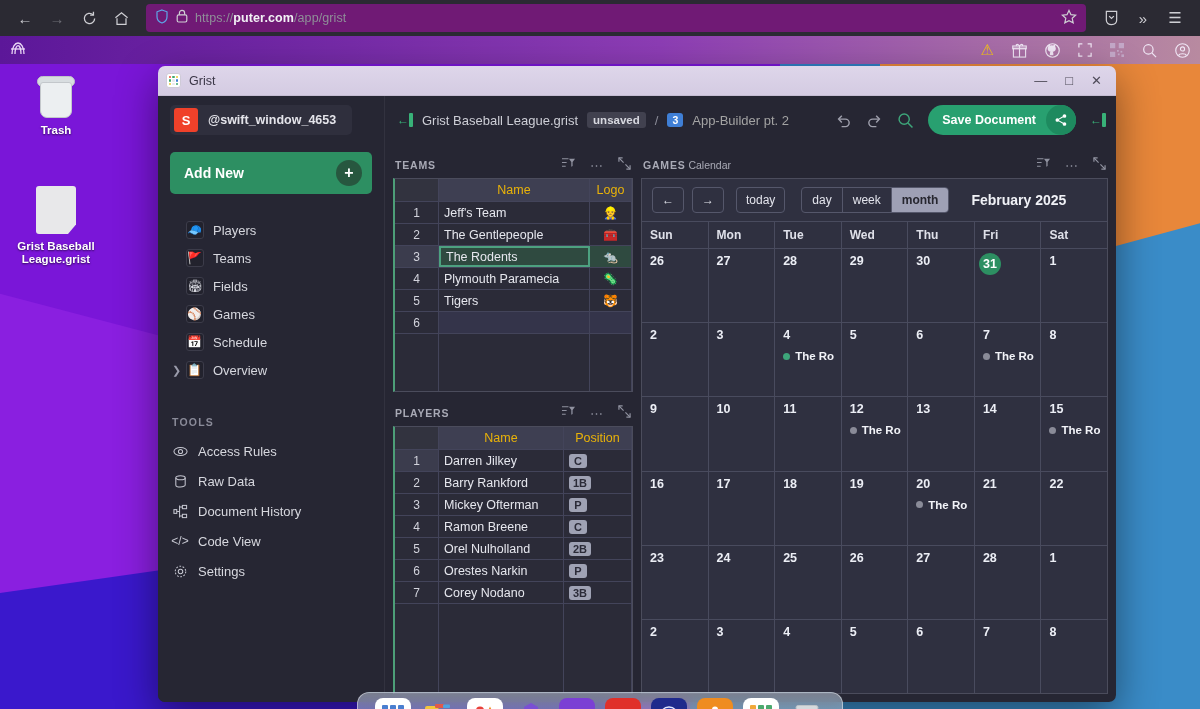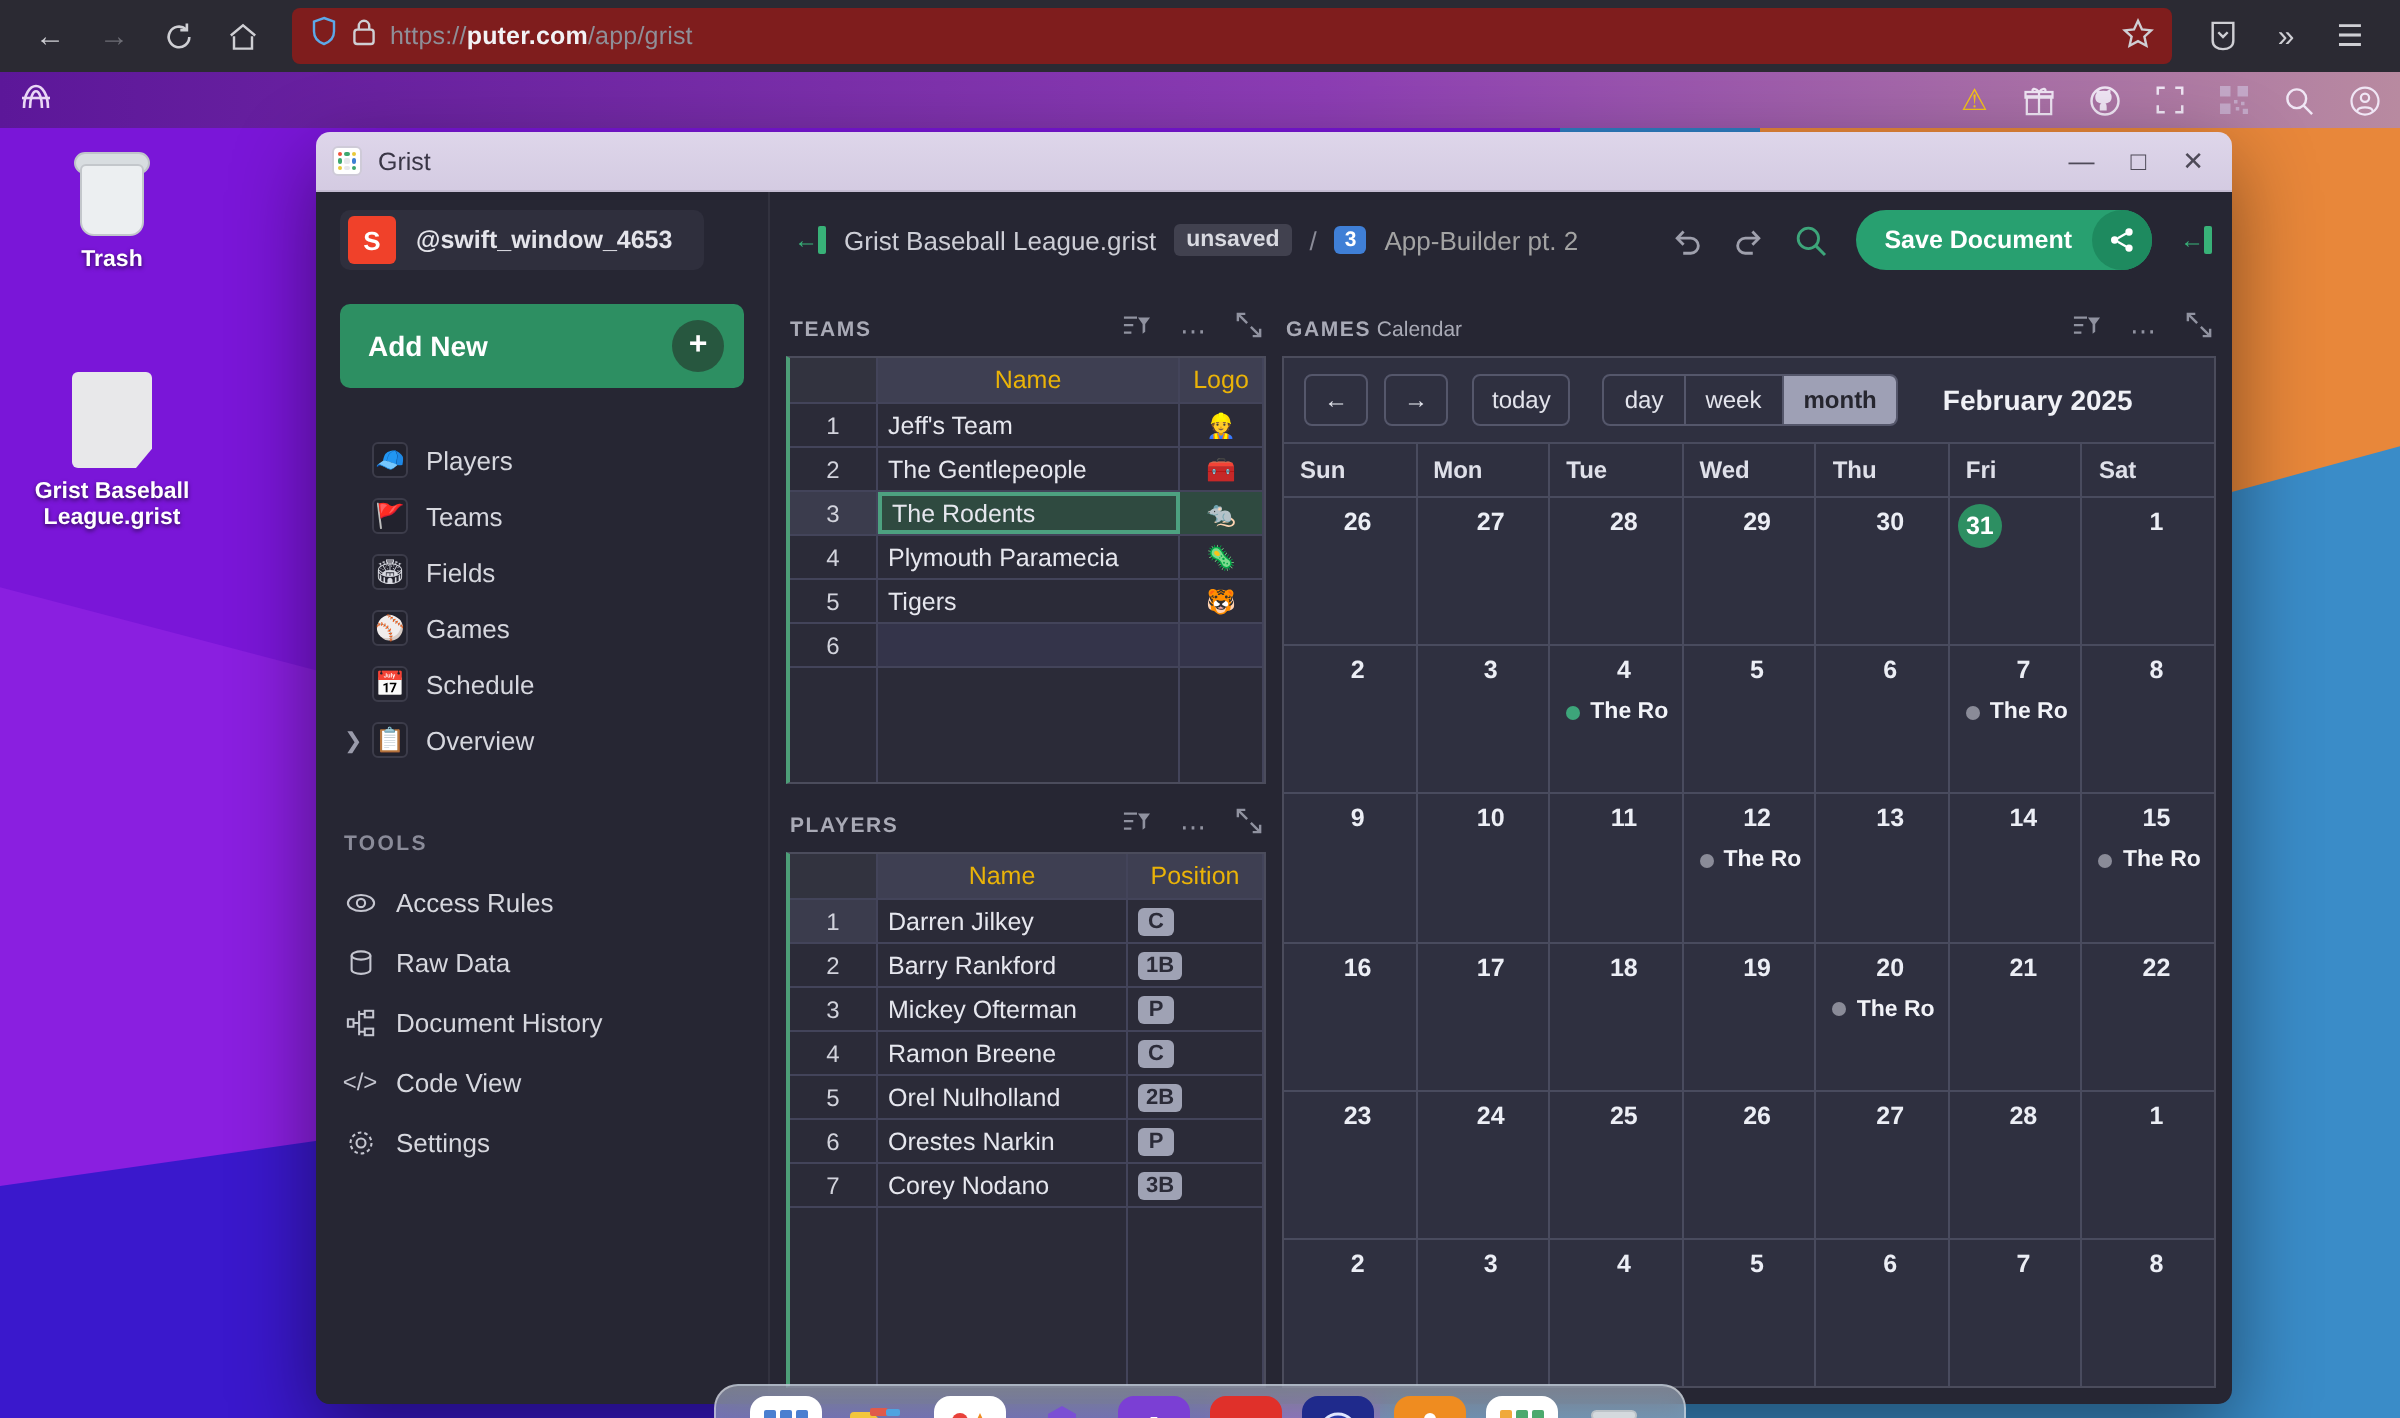--- a/index.html
+++ b/index.html
@@ -14,21 +14,21 @@
     position: absolute; left: 0; top: 0; width: 1200px; height: 36px;
     background: #2b2a33; display: flex; align-items: center; gap: 2px;
     padding: 0 10px;
   }
   .nav-btn {
     width: 30px; height: 30px; display: flex; align-items: center; justify-content: center;
     color: #cfcfd4; font-size: 15px; border-radius: 4px;
   }
   .nav-btn.disabled { color: #6d6d75; }
   #urlbar {
-    flex: 1; height: 28px; margin: 0 8px; background: #7f1d1d;
+    flex: 1; height: 28px; margin: 0 8px; background: #701a75;
     border-radius: 4px; display: flex; align-items: center; padding: 0 9px; gap: 7px;
   }
   #urlbar .url-text { font-size: 12.5px; color: #b9b9c0; letter-spacing: .1px; white-space: nowrap; }
   #urlbar .url-text b { color: #f2f2f5; font-weight: 700; }
   #urlbar .url-text .dim { color: #8f8f98; }
   .star { margin-left: auto; color: #cfcfd4; font-size: 14px; }
   .right-icons { display: flex; align-items: center; gap: 2px; }
 
   
   #desktop {
@@ -283,21 +283,21 @@
   #cal-dow > div {
     flex: 1; padding: 6px 0 6px 8px; font-size: 12px; color: #dfe0e9; font-weight: 600;
     border-right: 1px solid #494b5e;
   }
   #cal-dow > div:last-child { border-right: none; }
   #cal-grid { flex: 1; display: flex; flex-direction: column; min-height: 0; }
   .cal-week { flex: 1; display: flex; border-bottom: 1px solid #494b5e; min-height: 0; }
   .cal-week:last-child { border-bottom: none; }
   .cal-day { flex: 1; border-right: 1px solid #494b5e; padding: 5px 0 0 8px; position: relative; min-width: 0; }
   .cal-day:last-child { border-right: none; }
-  .cal-daynum { font-size: 12.5px; color: #eceef5; font-weight: 600; text-align: center; }
+  .cal-daynum { font-size: 12.5px; color: #eceef5; font-weight: 600; }
   .cal-daynum.today {
     background: #2d8f62; color: #fff; border-radius: 50%;
     width: 22px; height: 22px; display: inline-flex; align-items: center; justify-content: center;
     margin: -3px 0 0 -4px;
   }
   .cal-evt { display: flex; align-items: center; gap: 5px; margin-top: 8px; font-size: 11.5px;
              color: #f2f3f8; font-weight: bold; white-space: nowrap; overflow: hidden; }
   .cal-evt .dot { width: 7px; height: 7px; border-radius: 50%; flex: 0 0 7px; }
 
   

